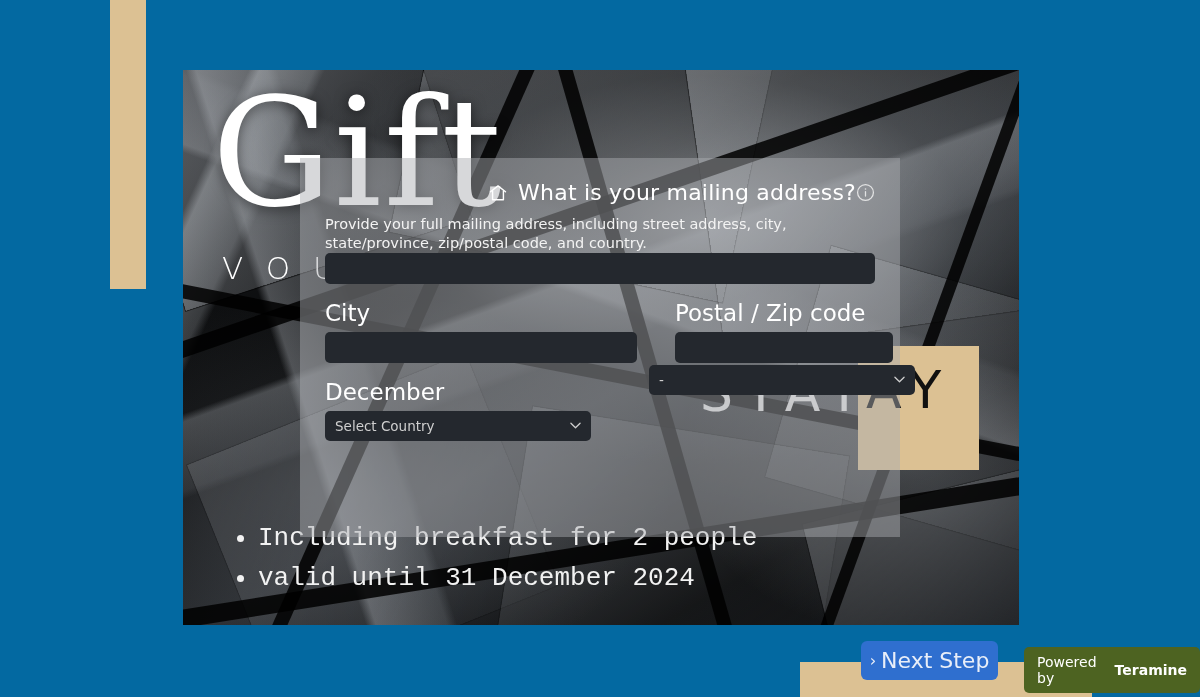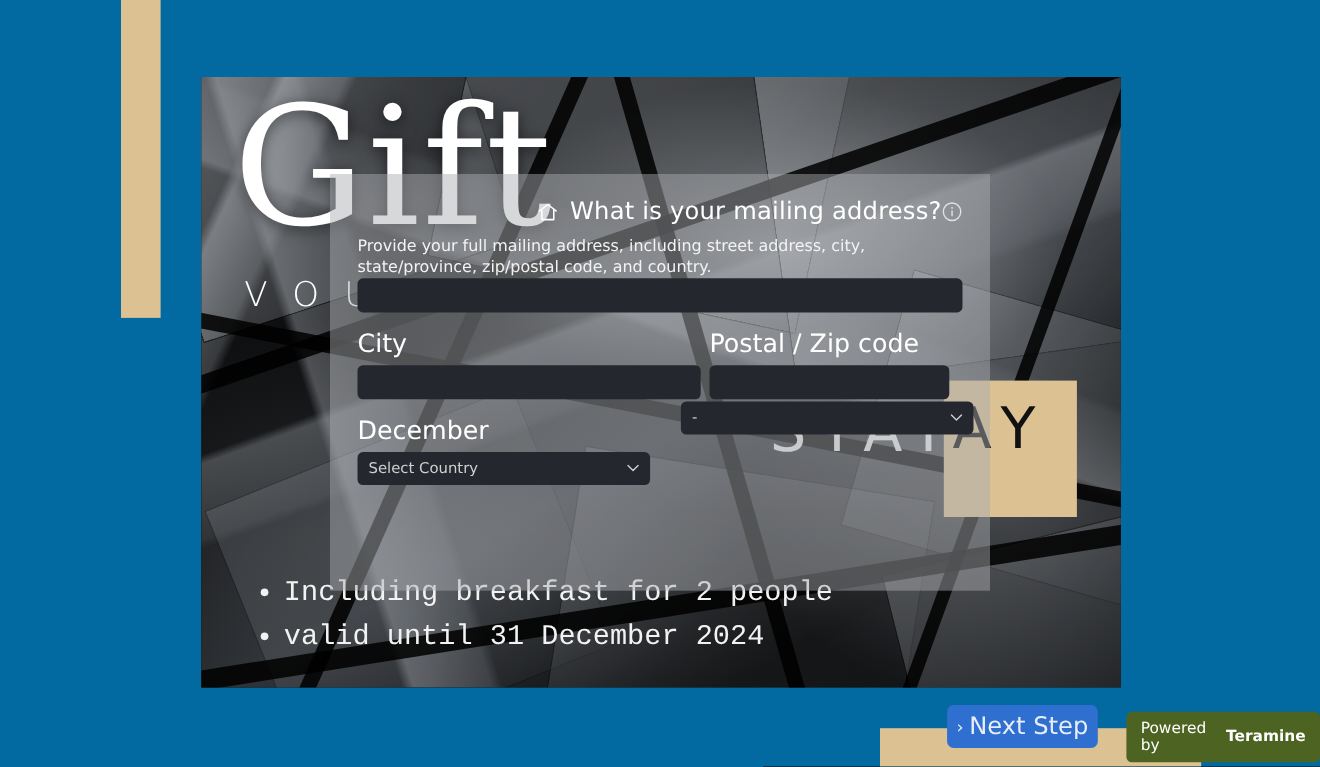--- a/index.html
+++ b/index.html
@@ -85,21 +85,21 @@
     margin-top: 10px; font-size: 14.5px; line-height: 19px; color: #f3f3f3;
     max-width: 560px; font-weight: 400;
   }
 
   .field-label { font-size: 23px; color: #ffffff; font-weight: 400; margin: 14px 0 6px 0; }
   .txt-input {
     width: 100%; height: 31px; background: #24282e; border: none; border-radius: 5px;
     color: #e8e8e8; font-size: 14px; padding: 0 10px; outline: none;
     font-family: "DejaVu Sans", "Liberation Sans", sans-serif;
   }
-  .row2 { display: flex; gap: 8px; }
+  .row2 { display: flex; gap: 38px; }
   .col { flex: 1 1 0; min-width: 0; }
   .sel-wrap { position: relative; }
   .sel {
     width: 100%; height: 30px; background: #24282e; border: none; border-radius: 5px;
     color: #cfcfcf; font-size: 13.5px; padding: 0 28px 0 10px; outline: none;
     appearance: none; -webkit-appearance: none;
     font-family: "DejaVu Sans", "Liberation Sans", sans-serif;
     display: flex; align-items: center; cursor: pointer;
   }
   .chev {

